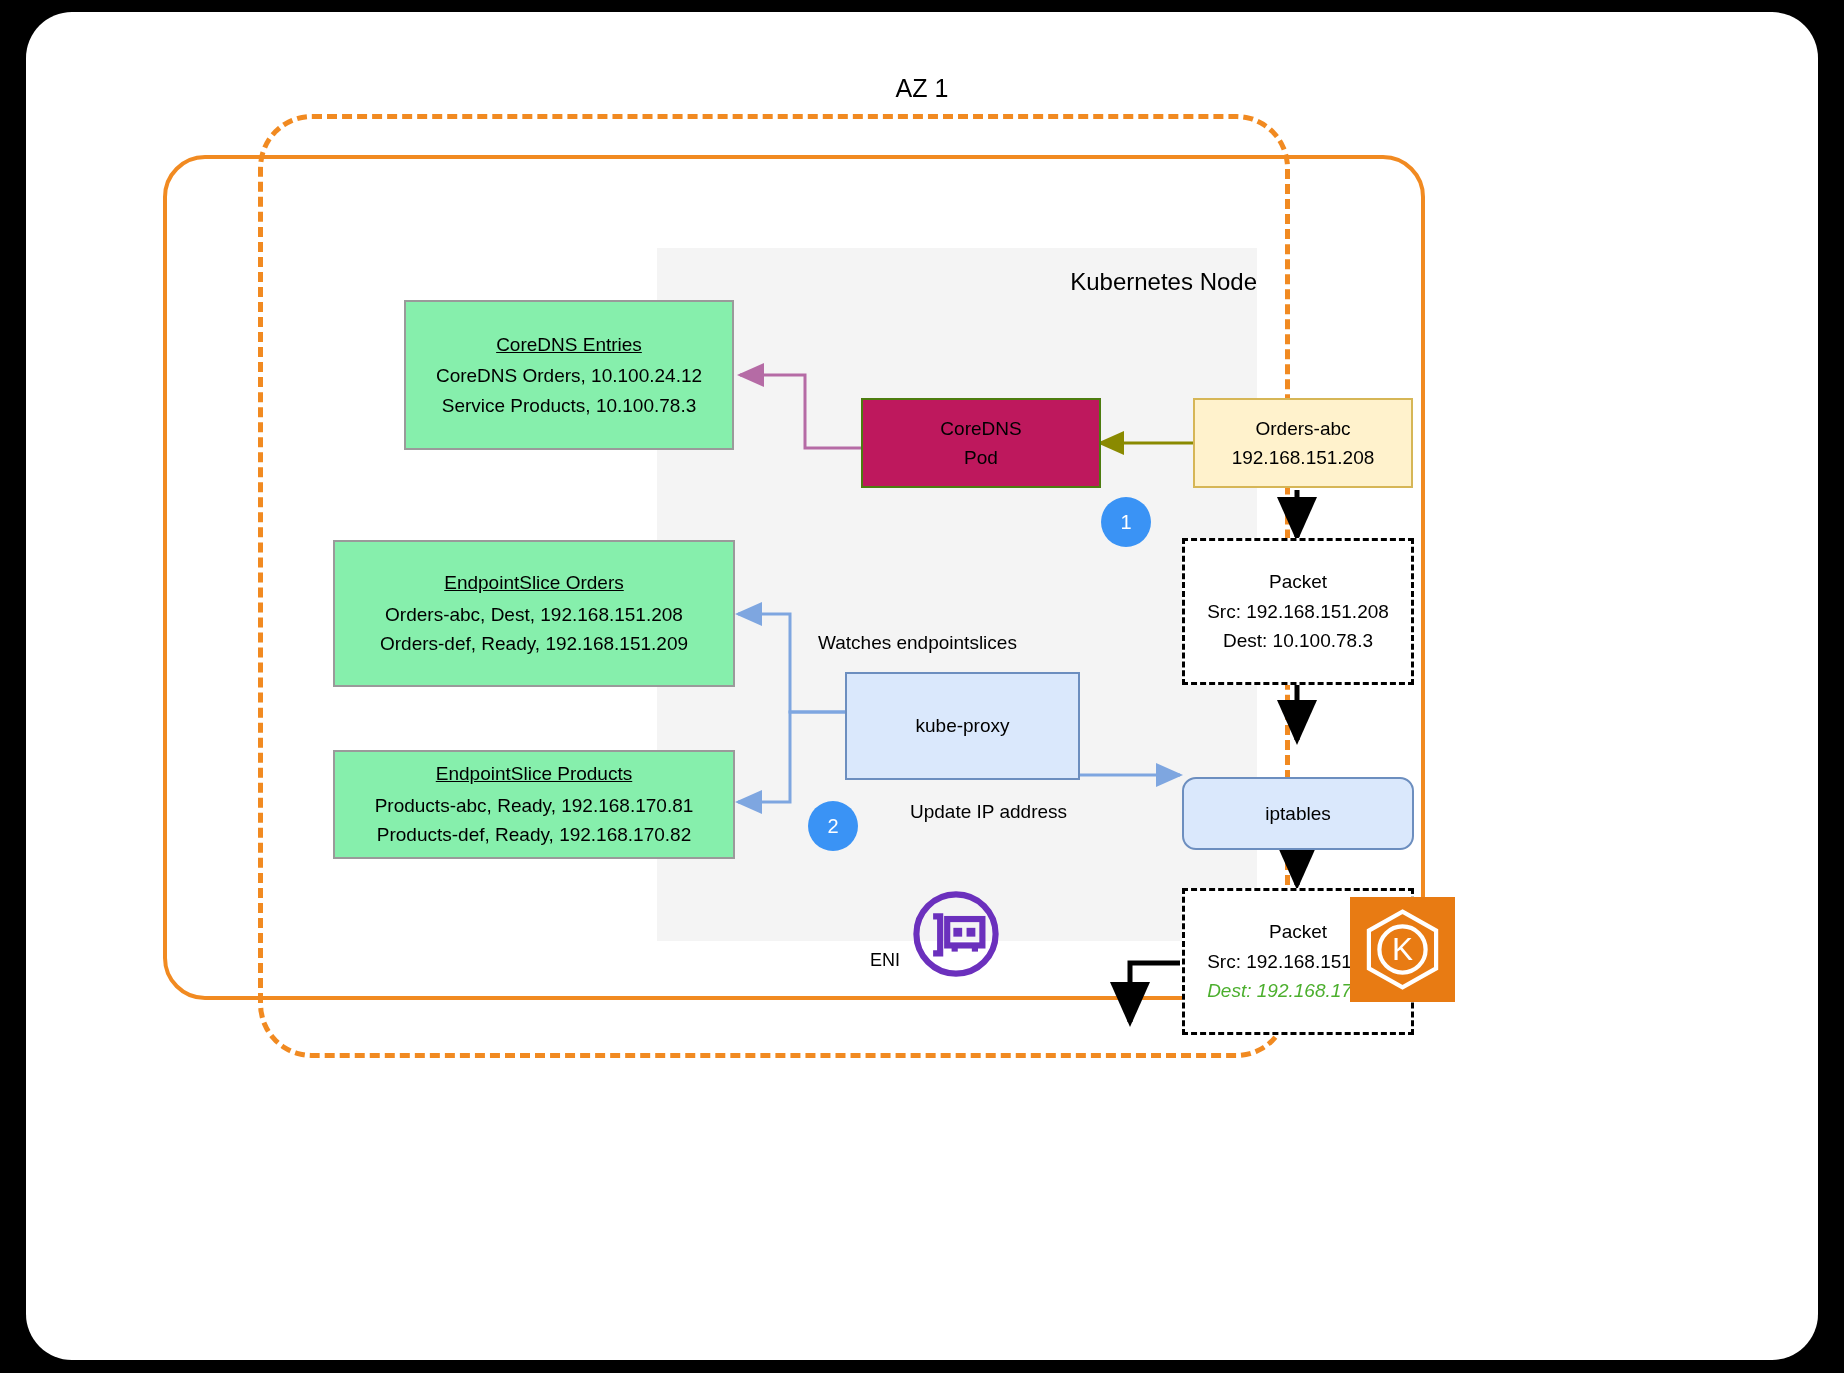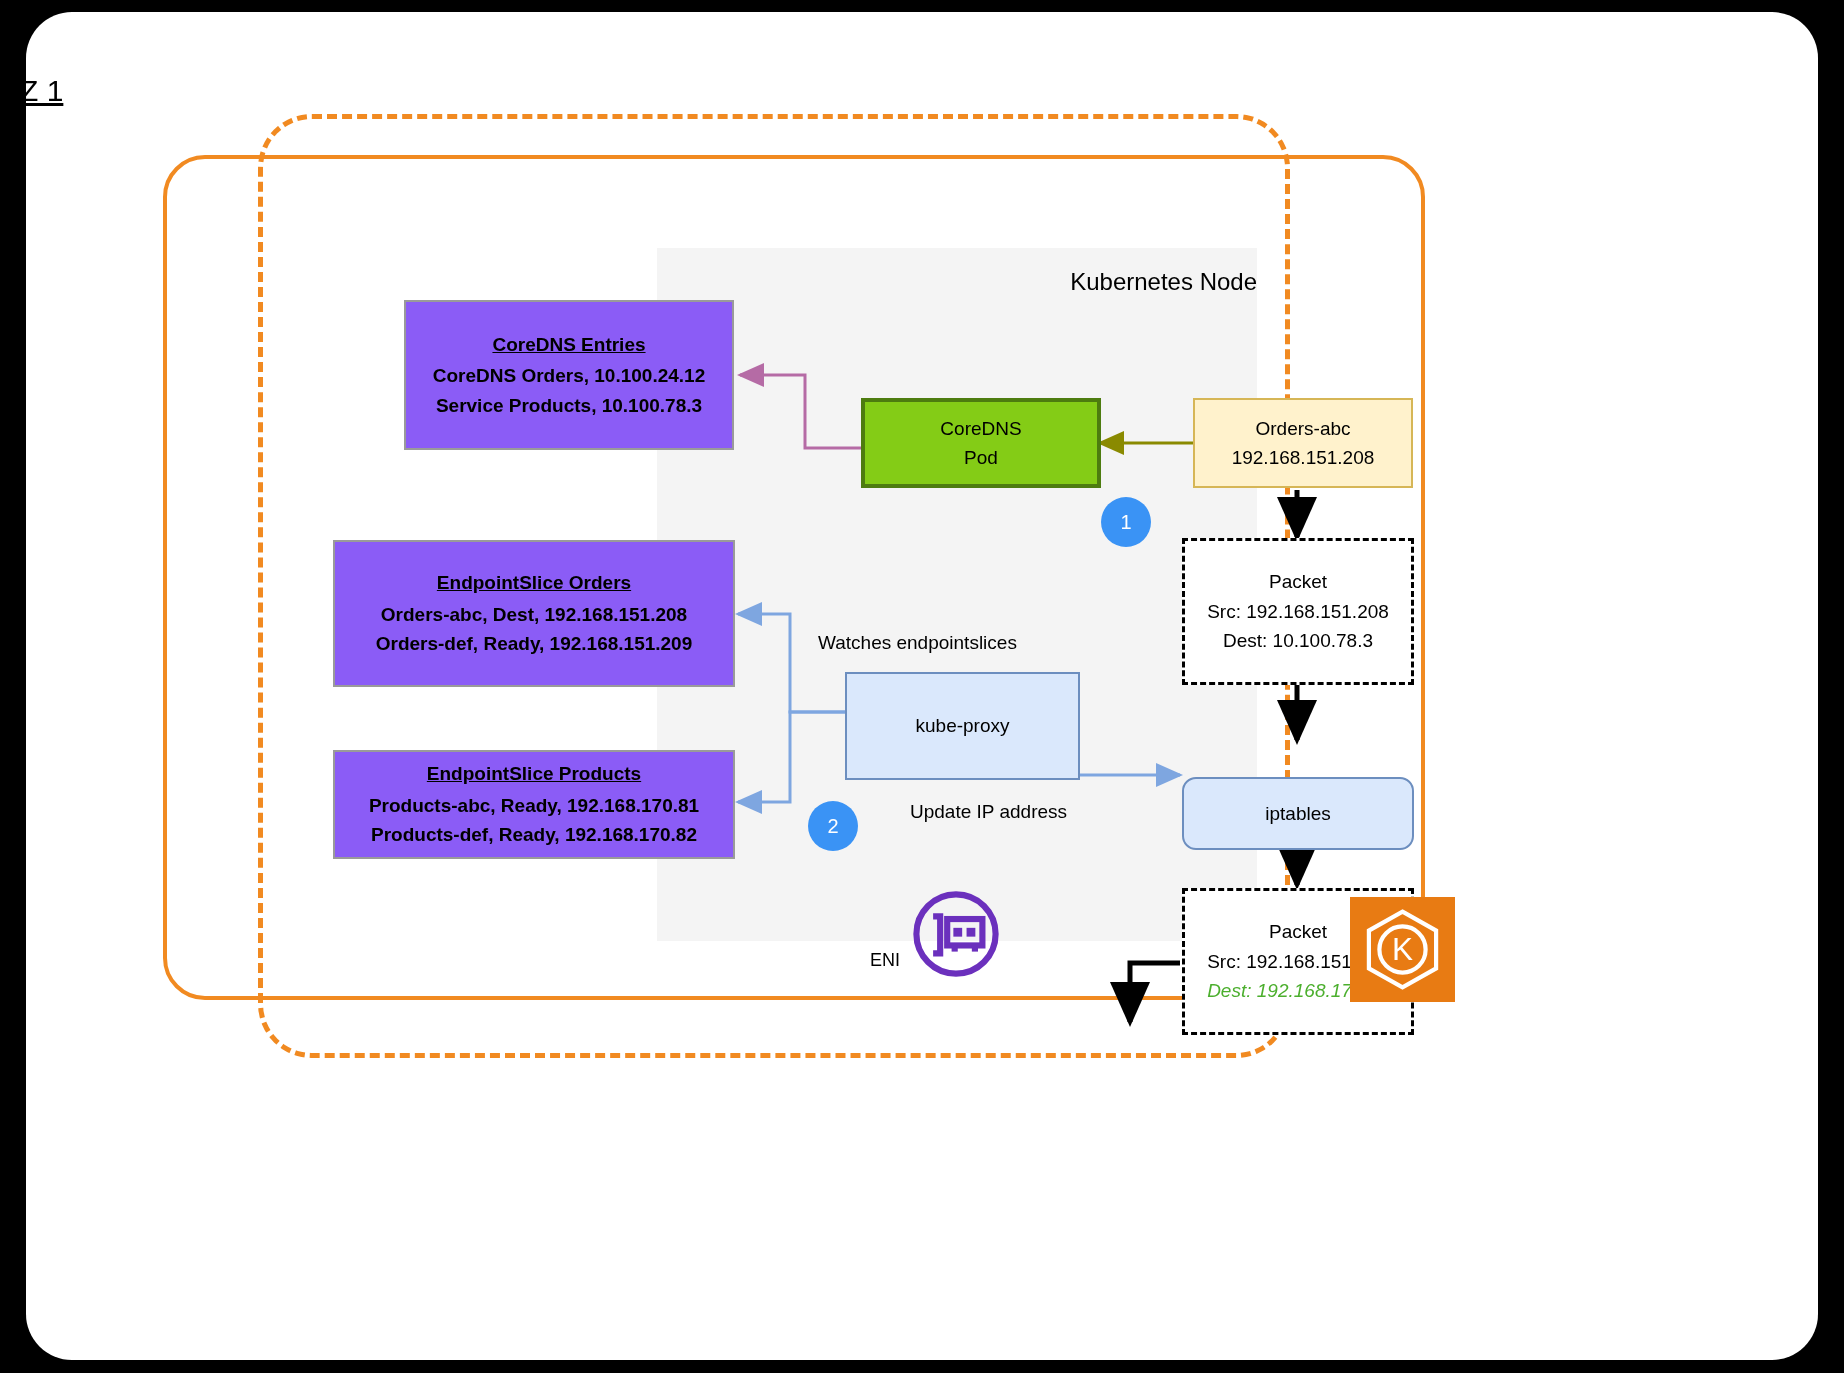--- a/index.html
+++ b/index.html
@@ -21,24 +21,23 @@
     left: 26px; top: 12px;
     width: 1792px; height: 1348px;
     background: #ffffff;
     border-radius: 46px;
   }
   
   #az-title {
     position: absolute;
     left: 0; top: 74px;
     width: 1844px;
-    text-align: left;
-    font-size: 30px;
-    color: #000000;
-    text-decoration: underline;
+    text-align: center;
+    font-size: 25px;
+    color: #000000;
   }
   
   #dashed-boundary {
     position: absolute;
     left: 258px; top: 114px;
     width: 1032px; height: 944px;
     border: 5px dashed #F18A21;
     border-radius: 54px;
     box-sizing: border-box;
   }
@@ -77,30 +76,29 @@
     font-size: 19px;
     color: #000000;
     line-height: 1.55;
   }
   .box .ttl {
     text-decoration: underline;
     margin-bottom: 2px;
   }
   .grey-box {
     border: 2px solid #9a9a9a;
-    background: #8b5cf6;
-    font-weight: bold;
+    background: #86efac;
   }
   .dashed-box {
     border: 3px dashed #000000;
     background: #ffffff;
   }
   .purple-box {
-    border: 4px solid #4d7c0f;
-    background: #84cc16;
+    border: 2px solid #4d7c0f;
+    background: #be185d;
   }
   .yellow-box {
     border: 2px solid #D6B656;
     background: #FFF2CC;
   }
   .blue-box {
     border: 2px solid #6C8EBF;
     background: #DAE8FC;
   }
   .blue-box.rounded { border-radius: 14px; margin-top: 32px; }

